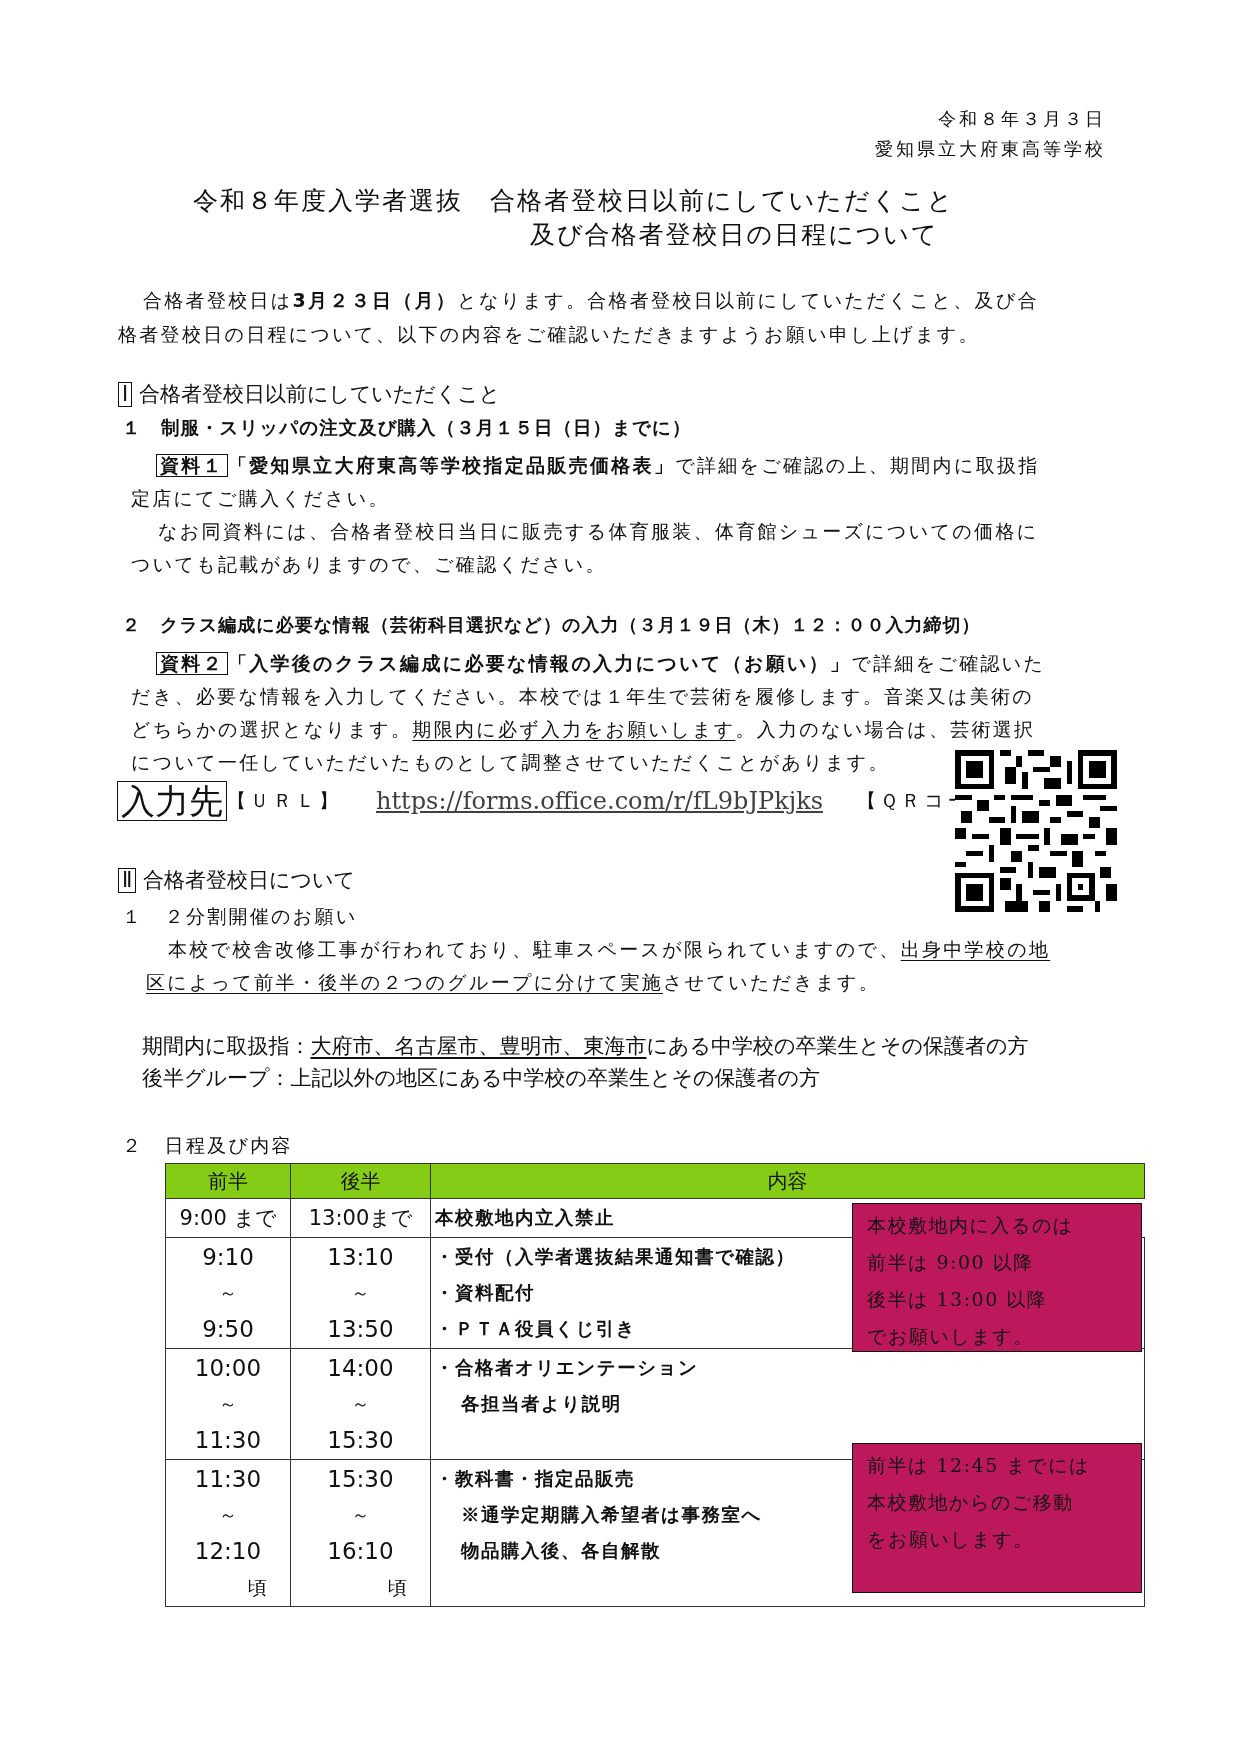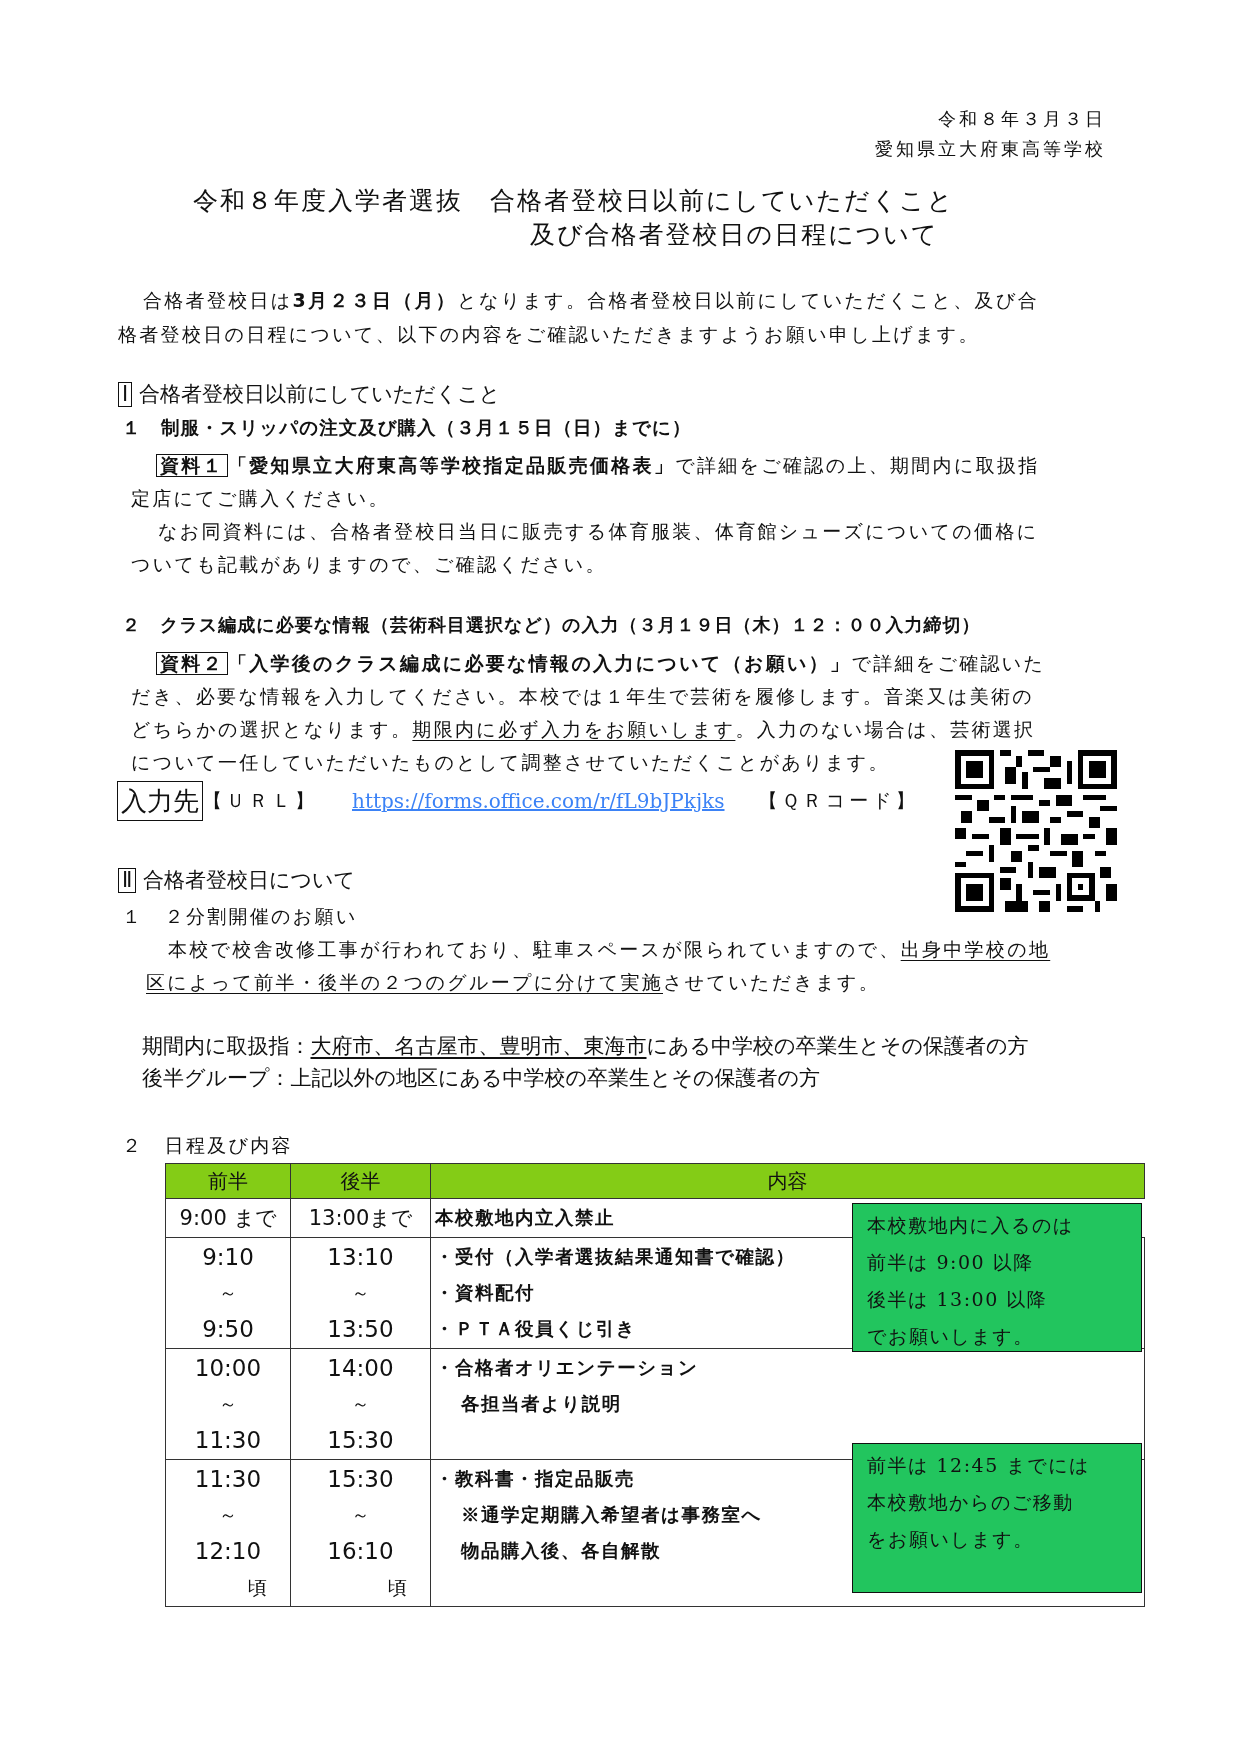--- a/index.html
+++ b/index.html
@@ -14,43 +14,43 @@
 
     #date-block { right:134px; top:104px; text-align:right; font-size:18px; line-height:30px; letter-spacing:3px; }
     #title { left:193px; top:184px; font-size:25px; line-height:34px; letter-spacing:2px; }
     #title .l2 { padding-left:337px; }
 
     .para { font-size:19px; letter-spacing:2.3px; line-height:34px; }
     .sec-head { font-family:"DejaVu Sans", sans-serif; font-size:21px; }
     .sub-head { font-family:"DejaVu Sans", sans-serif; font-size:18.5px; font-weight:bold; letter-spacing:1px; }
 
     #url-row { left:117px; top:781px; font-size:19px; }
-    #url-row .entry-box { border:1.5px solid #111; font-size:26px; padding:0 3px; font-family:"DejaVu Sans", sans-serif; line-height:38px; display:inline-block; vertical-align:middle; }
-    #url-row .link { color:#3b82f6; text-decoration:underline; font-size:20px; margin:12px 34px 0 34px; vertical-align:middle; }
+    #url-row .entry-box { border:1.5px solid #111; font-size:34px; padding:0 3px; font-family:"DejaVu Sans", sans-serif; line-height:38px; display:inline-block; vertical-align:middle; }
+    #url-row .link { color:#404040; text-decoration:underline; font-size:24px; margin:12px 34px 0 34px; vertical-align:middle; }
     #url-row .lbl { letter-spacing:4px; vertical-align:middle; }
 
     #qr { left:953px; top:750px; width:166px; height:162px; }
 
     #groups { left:142px; top:1030px; font-family:"DejaVu Sans", sans-serif; font-size:21px; line-height:32px; }
 
     
     #sched { left:165px; top:1163px; width:980px; border-collapse:collapse; font-family:"DejaVu Sans", sans-serif; }
     #sched th { background:#84cc16; font-weight:normal; font-size:20px; height:32px; border:1.3px solid #333; }
     #sched td { border-left:1.3px solid #333; border-right:1.3px solid #333; vertical-align:top; }
     #sched tr.sep td { border-top:1.3px solid #333; }
     #sched tr.last td { border-bottom:1.3px solid #333; }
     .time { text-align:center; font-size:23px; line-height:36px; }
     .time .tilde { font-size:18px; }
     .time .koro { text-align:right; padding-right:22px; font-size:19px; }
     .c1 { width:122px; }
     .c2 { width:137px; }
     .content { font-family:"DejaVu Serif", serif; font-size:18.5px; letter-spacing:1.5px; line-height:36px; padding-left:4px;font-weight:bold; }
     .content .ind { padding-left:26px; }
 
-    .note { border:1.5px solid #111; background:#22c55e; font-family:"DejaVu Serif", serif; font-size:19px; letter-spacing:1.5px; line-height:37px; padding:3px 14px; }
+    .note { border:1.5px solid #111; background:#be185d; font-family:"DejaVu Serif", serif; font-size:19px; letter-spacing:1.5px; line-height:37px; padding:3px 14px; }
     #note1 { left:852px; top:1203px; width:260px; height:141px; }
     #note2 { left:852px; top:1443px; width:260px; height:142px; }
   </style>
 </head>
 <body>
 
 <div id="date-block" class="abs serif">
   <div>令和８年３月３日</div>
   <div>愛知県立大府東高等学校</div>
 </div>

